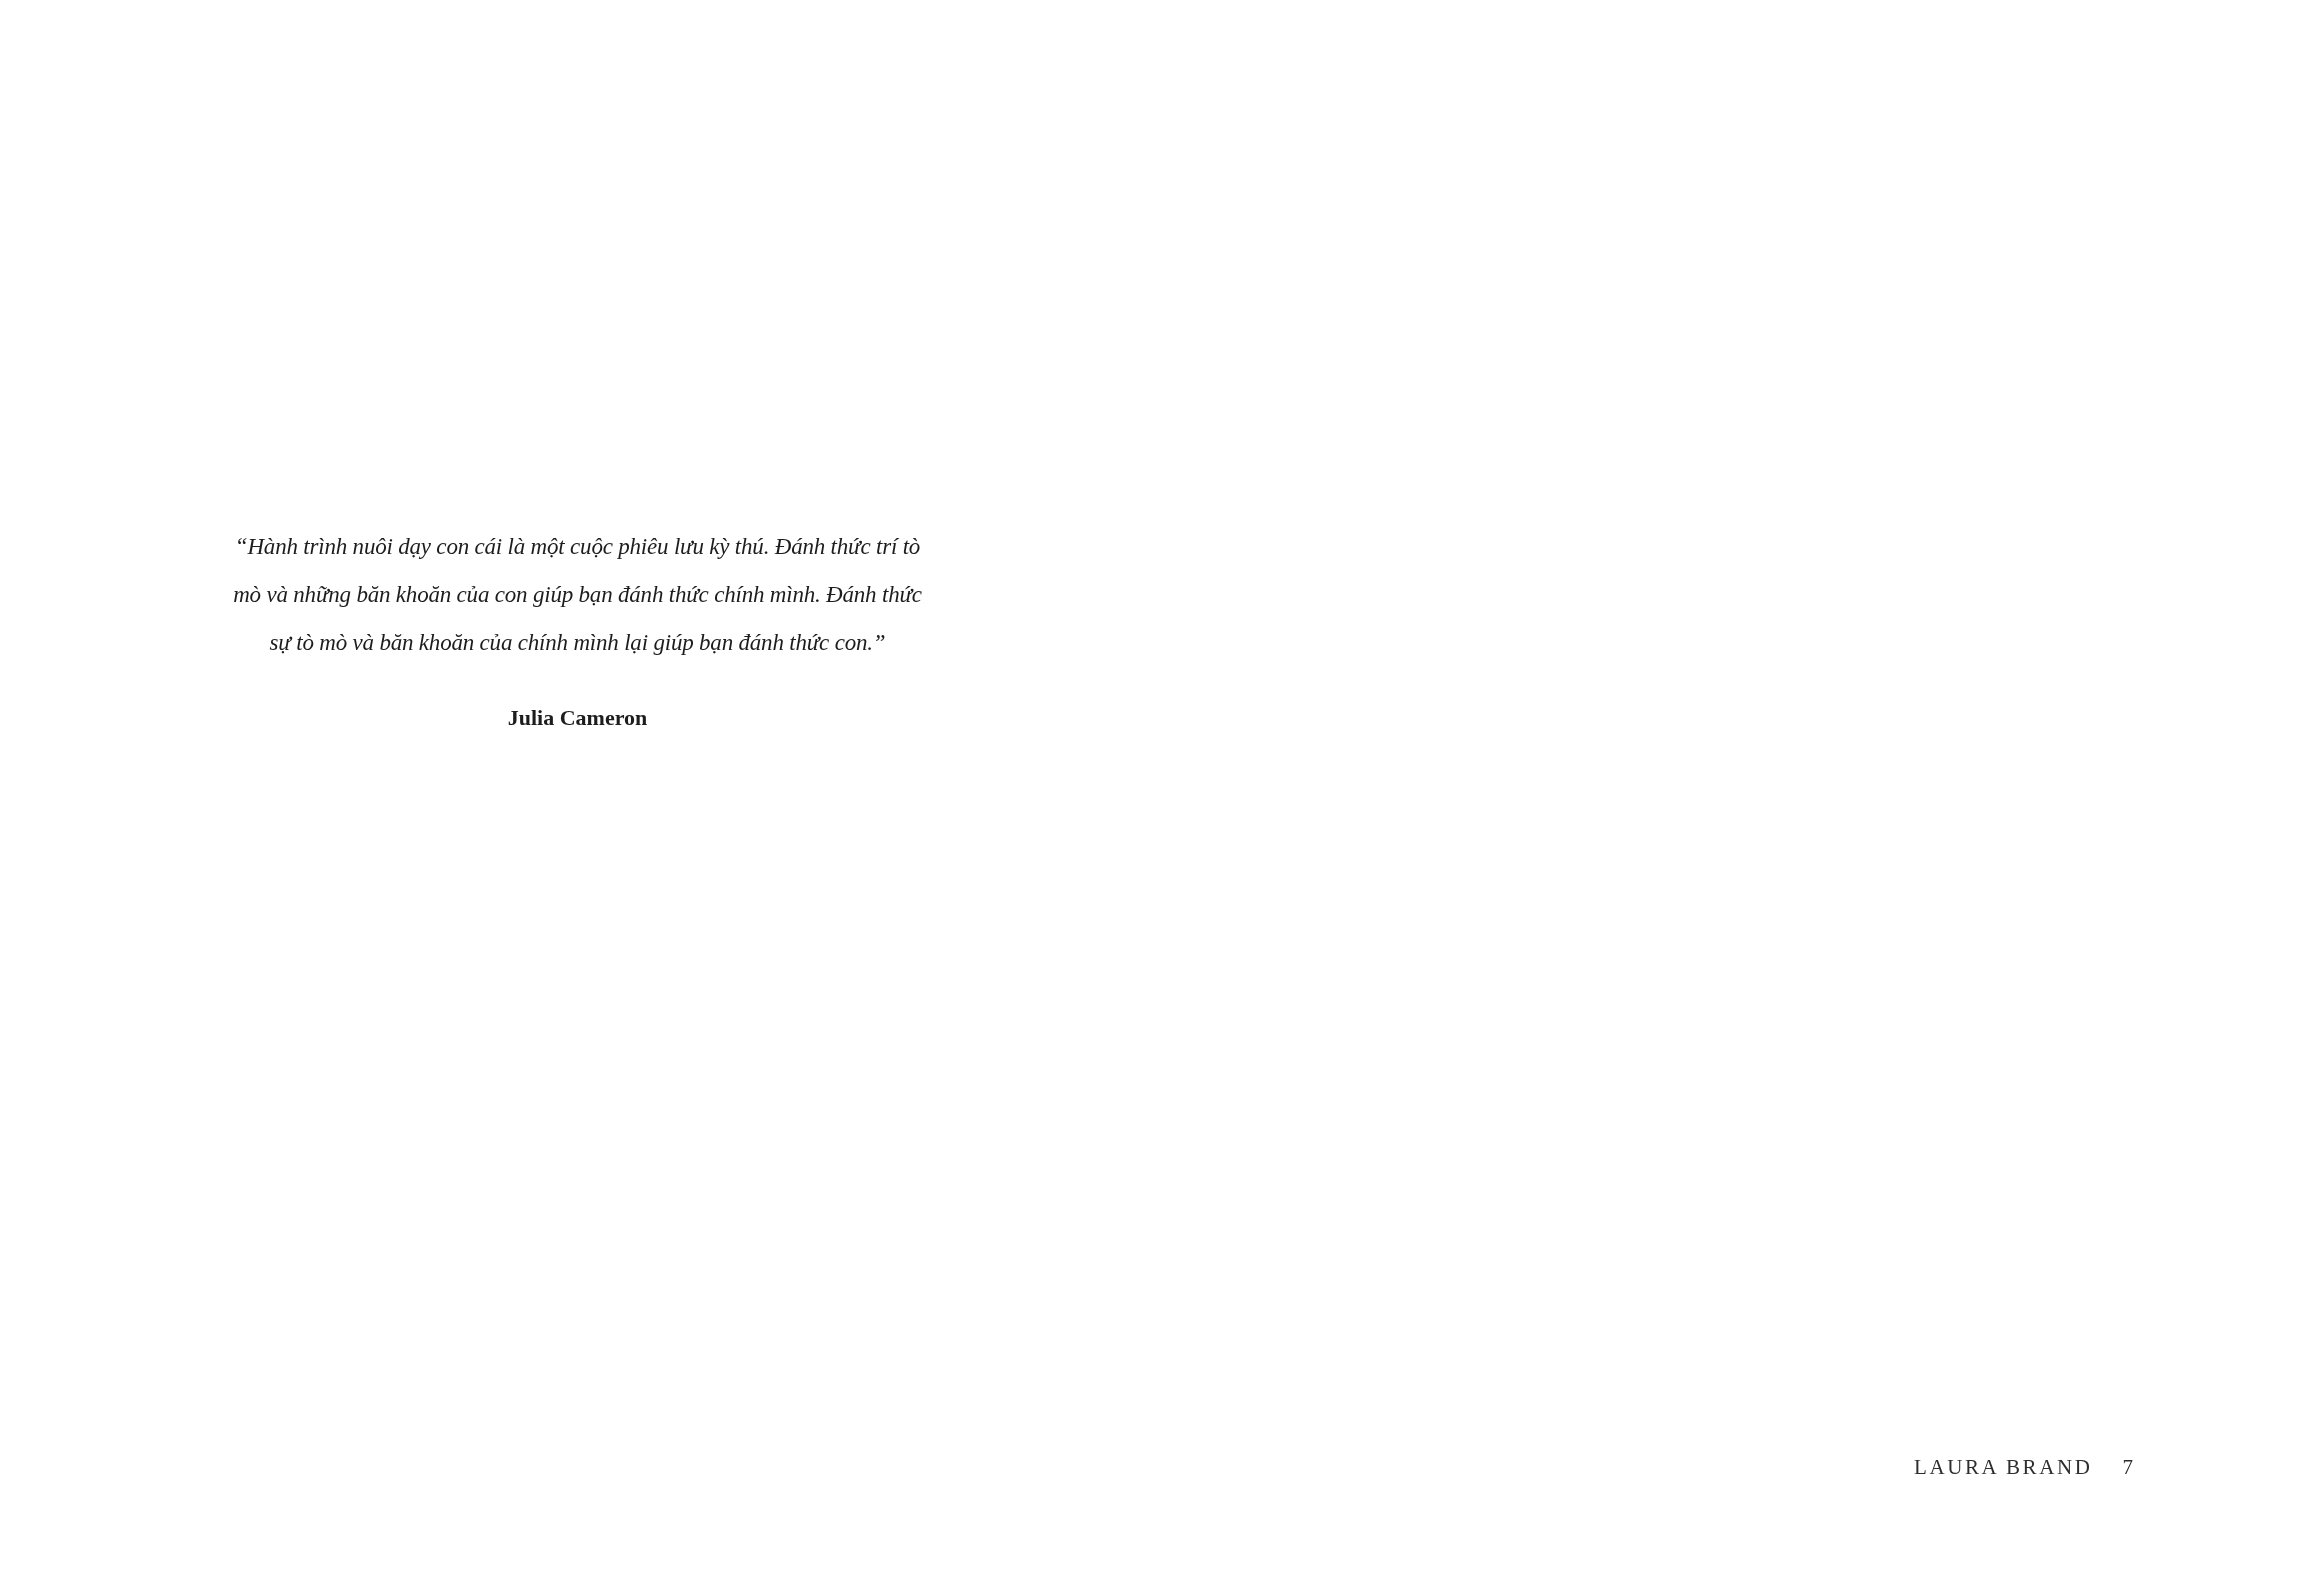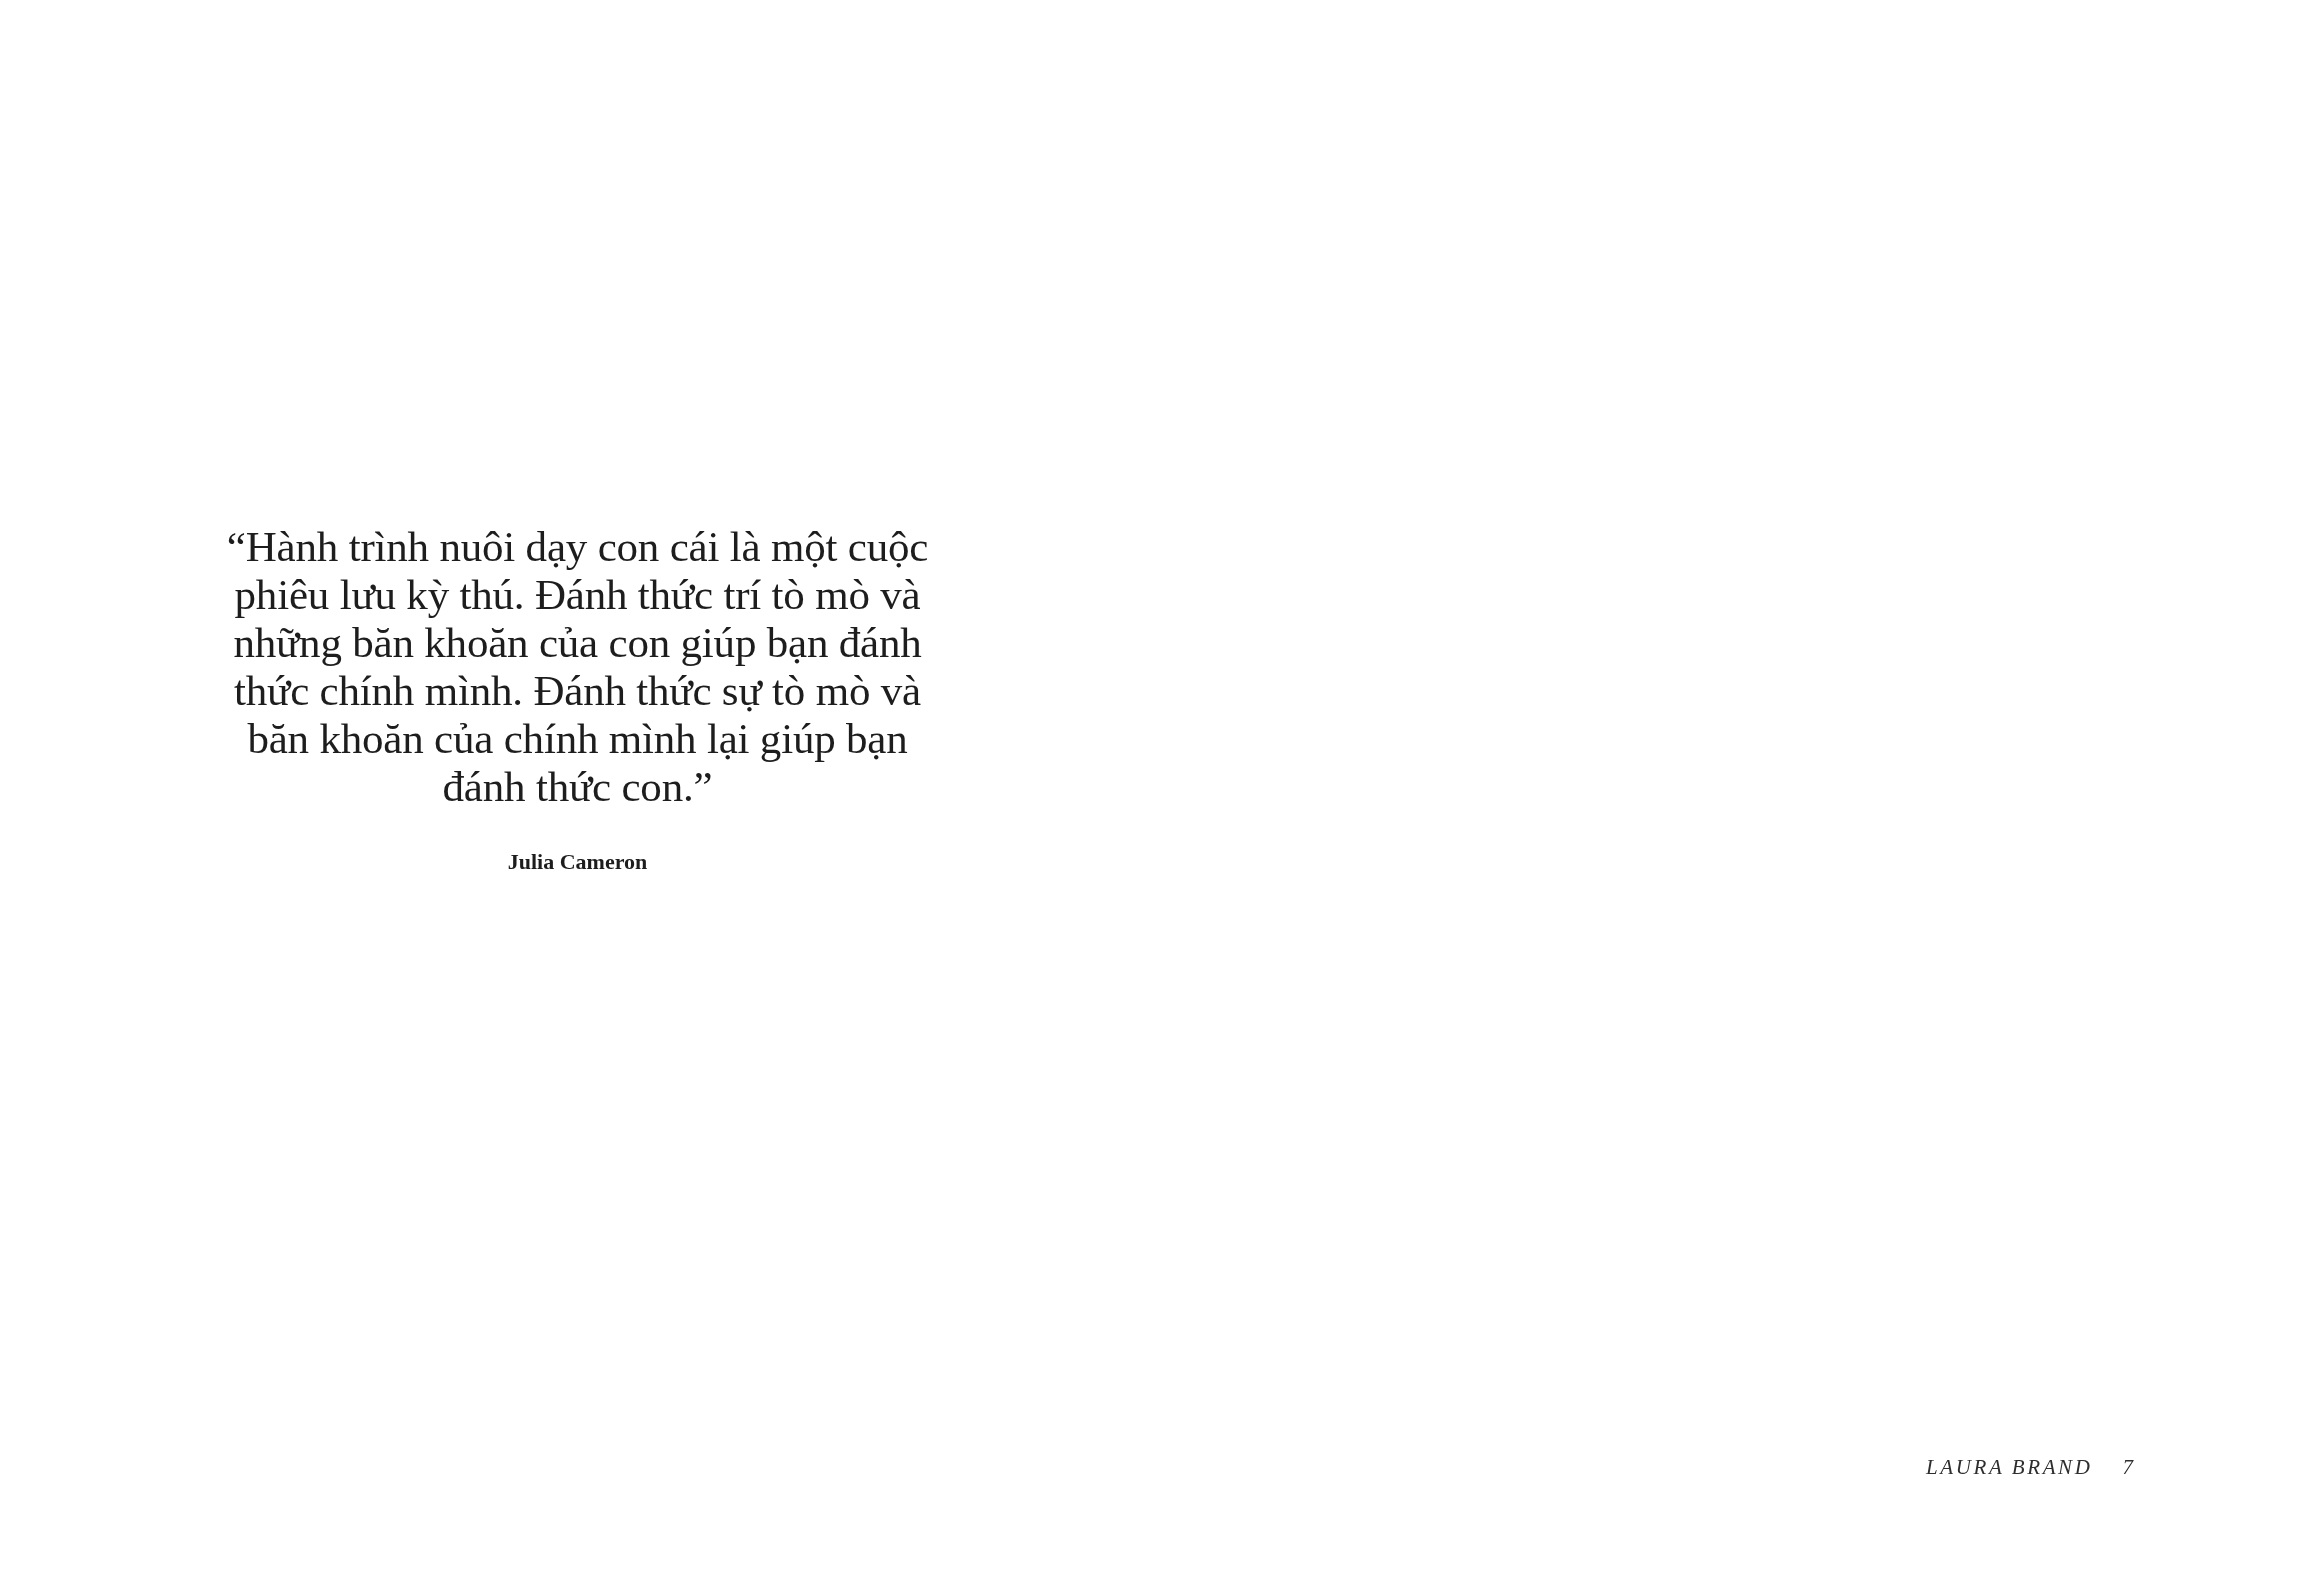--- a/index.html
+++ b/index.html
@@ -23,34 +23,34 @@
   .page.left{left:0;width:1153px;}
   .page.right{left:1153px;width:1154px;}
 
   
   .quote-block{
     position:absolute;left:223px;top:523px;width:709px;
     margin:0;text-align:center;
   }
   .quote{
     margin:0;
-    font-size:43px;line-height:48px;
+    font-size:23px;line-height:48px;
     letter-spacing:-0.2px;
+    font-style:italic;
   }
   .attribution{
     margin-top:38px;
     font-weight:bold;
     font-size:22px;
   }
 
   .page-footer{
     position:absolute;top:1455px;right:174px;
     font-size:21px;letter-spacing:2.6px;color:var(--footer);
     white-space:nowrap;
-    font-style:italic;
   }
   .page-footer .pagenum{margin-left:30px;letter-spacing:0;}
 </style>
 </head>
 <body>
 
 <div class="spread">
 
   <section class="page left">
     <figure class="quote-block">

